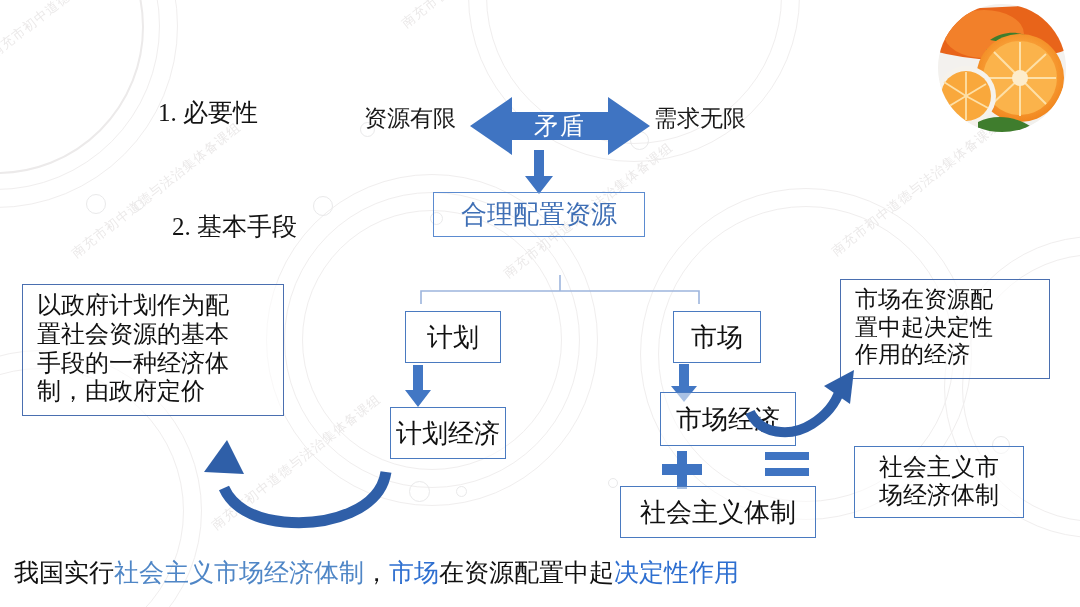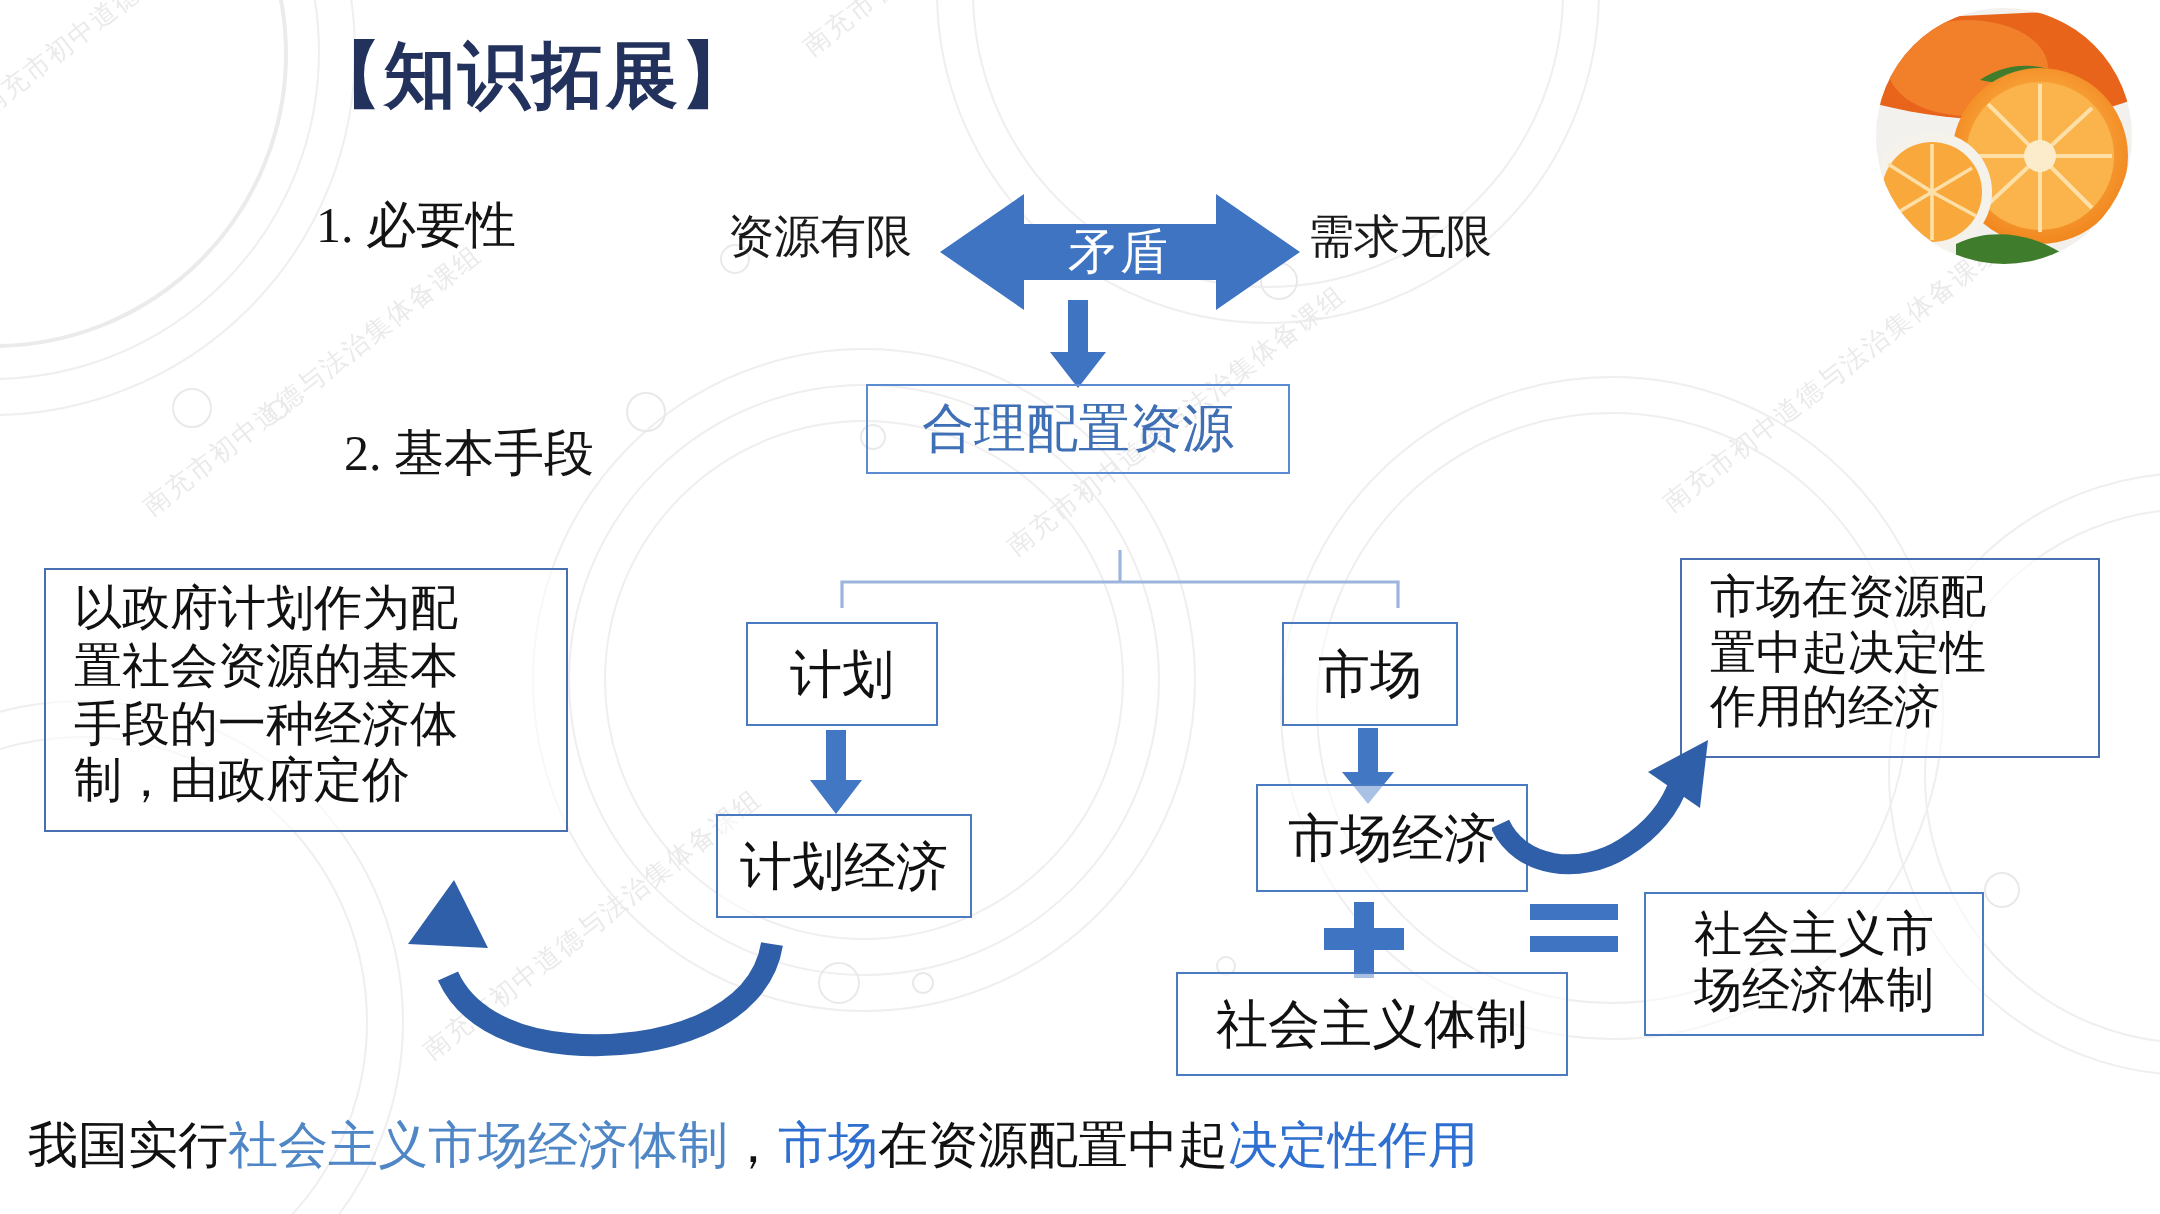--- a/index.html
+++ b/index.html
@@ -64,20 +64,21 @@
     color:#3f6fb5;font-size:26px;white-space:nowrap;
     font-family:"DejaVu Sans","Liberation Sans",sans-serif;
     background:transparent;
   }
   .node-box{
     position:absolute;border:1.7px solid #4a7ac0;box-sizing:border-box;
     display:flex;align-items:center;justify-content:center;
     color:#111111;font-size:26px;white-space:nowrap;
     font-family:"DejaVu Sans","Liberation Sans",sans-serif;
     background:rgba(255,255,255,0.55);
+    margin-left:32px;
   }
   .para-box{
     position:absolute;border:1.7px solid #4a6fb0;box-sizing:border-box;
     display:flex;align-items:center;justify-content:flex-start;
     color:#111111;font-size:24px;line-height:1.2;
     padding:6px 8px 6px 14px;
     font-family:"DejaVu Sans","Liberation Sans",sans-serif;
     background:rgba(255,255,255,0.6);
   }
   .para-box span{display:block;}
@@ -142,21 +143,20 @@
     <div class="dot-ring" style="left:992px;top:436px;width:16px;height:16px;"></div>
 
     <div class="wm-text" style="left:-14px;top:48px;transform:rotate(-38deg);">南充市初中道德与法治集体备课组</div>
     <div class="wm-text" style="left:398px;top:18px;transform:rotate(-38deg);">南充市初中道德与法治集体备课组</div>
     <div class="wm-text" style="left:68px;top:248px;transform:rotate(-38deg);">南充市初中道德与法治集体备课组</div>
     <div class="wm-text" style="left:500px;top:268px;transform:rotate(-38deg);">南充市初中道德与法治集体备课组</div>
     <div class="wm-text" style="left:828px;top:246px;transform:rotate(-38deg);">南充市初中道德与法治集体备课组</div>
     <div class="wm-text" style="left:208px;top:520px;transform:rotate(-38deg);">南充市初中道德与法治集体备课组</div>
   </div>
 
-  <div class="title">【知识拓展】</div>
 
 
   <div class="listitem" style="left:158px;top:96px;">1. 必要性</div>
   <div class="listitem" style="left:172px;top:186px;margin-top:24px;">2. 基本手段</div>
 
   <div class="plain-lbl" style="left:364px;top:103px;">资源有限</div>
   <div class="plain-lbl" style="left:654px;top:103px;">需求无限</div>
 
   <div class="dbl-arrow">
     <svg width="180" height="62" viewBox="0 0 180 62">
@@ -181,21 +181,21 @@
   </div>
 
   <div class="node-box" style="left:373px;top:311px;width:96px;height:52px;">计划</div>
 
   <div class="v-arrow" style="left:404px;top:365px;width:28px;height:42px;">
     <svg width="28" height="42" viewBox="0 0 28 42">
       <polygon points="9,0 19,0 19,25 27,25 14,42 1,25 9,25" fill="#4277c4"></polygon>
     </svg>
   </div>
 
-  <div class="node-box" style="left:358px;top:407px;width:128px;height:52px;">计划经济</div>
+  <div class="node-box" style="left:358px;top:407px;width:116px;height:52px;">计划经济</div>
 
   <div class="node-box" style="left:641px;top:311px;width:88px;height:52px;">市场</div>
 
   <div class="v-arrow" style="left:670px;top:364px;width:28px;height:38px;">
     <svg width="28" height="38" viewBox="0 0 28 38">
       <polygon points="9,0 19,0 19,22 27,22 14,38 1,22 9,22" fill="#4277c4"></polygon>
     </svg>
   </div>
 
   <div class="node-box" style="left:628px;top:392px;width:136px;height:54px;">市场经济</div>

